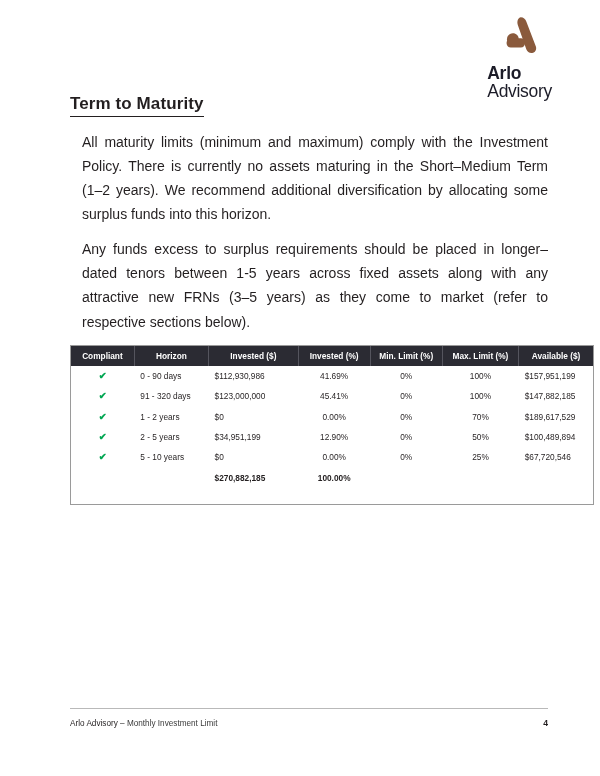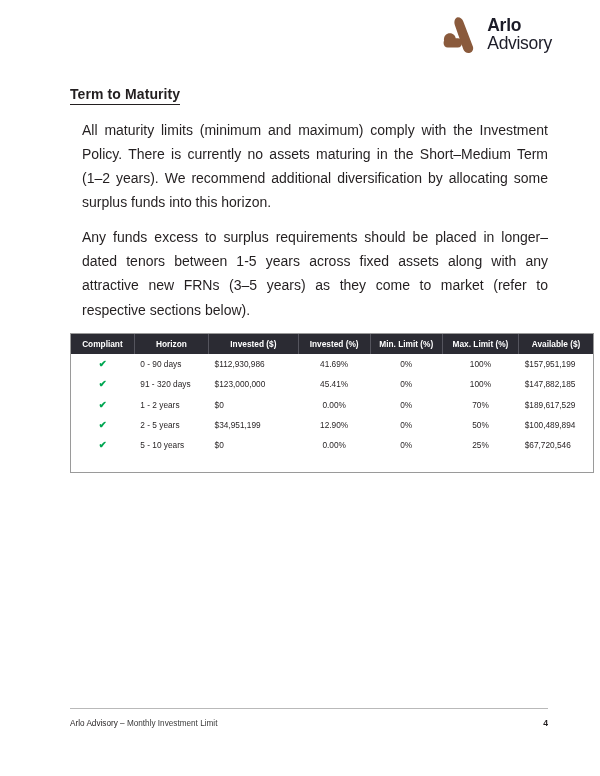--- a/index.html
+++ b/index.html
@@ -23,20 +23,21 @@
   }
 
   
   .logo-block {
     position: absolute;
     top: 14px;
     right: 48px;
     display: flex;
     align-items: center;
     gap: 9px;
+    flex-direction: column;
   }
   .logo-mark {
     width: 42px;
     height: 42px;
     display: block;
   }
   .logo-words {
     display: flex;
     flex-direction: column;
     justify-content: center;
@@ -57,23 +58,23 @@
 
   
   .content {
     position: absolute;
     left: 70px;
     top: 82px;
     width: 478px;
   }
 
   h1.section-title {
-    font-size: 14px;
-    font-weight: bold;
-    margin: 4px 0 13px 0;
+    font-size: 17px;
+    font-weight: bold;
+    margin: 12px 0 13px 0;
     padding: 0 0 2px 0;
     display: inline-block;
     border-bottom: 1px solid #231f20;
     letter-spacing: 0.1px;
   }
 
   p.para {
     font-size: 14px;
     line-height: 1.72;
     margin: 0 0 11px 12px;
@@ -260,20 +261,29 @@
           <tr>
             <td class="cell-check"><span class="check">✔</span></td>
             <td class="cell-left">5 - 10 years</td>
             <td class="cell-left">$0</td>
             <td class="cell-center">0.00%</td>
             <td class="cell-center">0%</td>
             <td class="cell-center">25%</td>
             <td class="cell-left">$67,720,546</td>
           </tr>
 
+          <tr class="total-row">
+            <td class="cell-check"></td>
+            <td class="cell-left"></td>
+            <td class="cell-left">$270,882,185</td>
+            <td class="cell-center">100.00%</td>
+            <td class="cell-center"></td>
+            <td class="cell-center"></td>
+            <td class="cell-left"></td>
+          </tr>
 
         </tbody>
       </table>
     </div>
 
   </div>
 
   <div class="footer">
     <div class="footer-rule"></div>
     <div class="footer-row">

